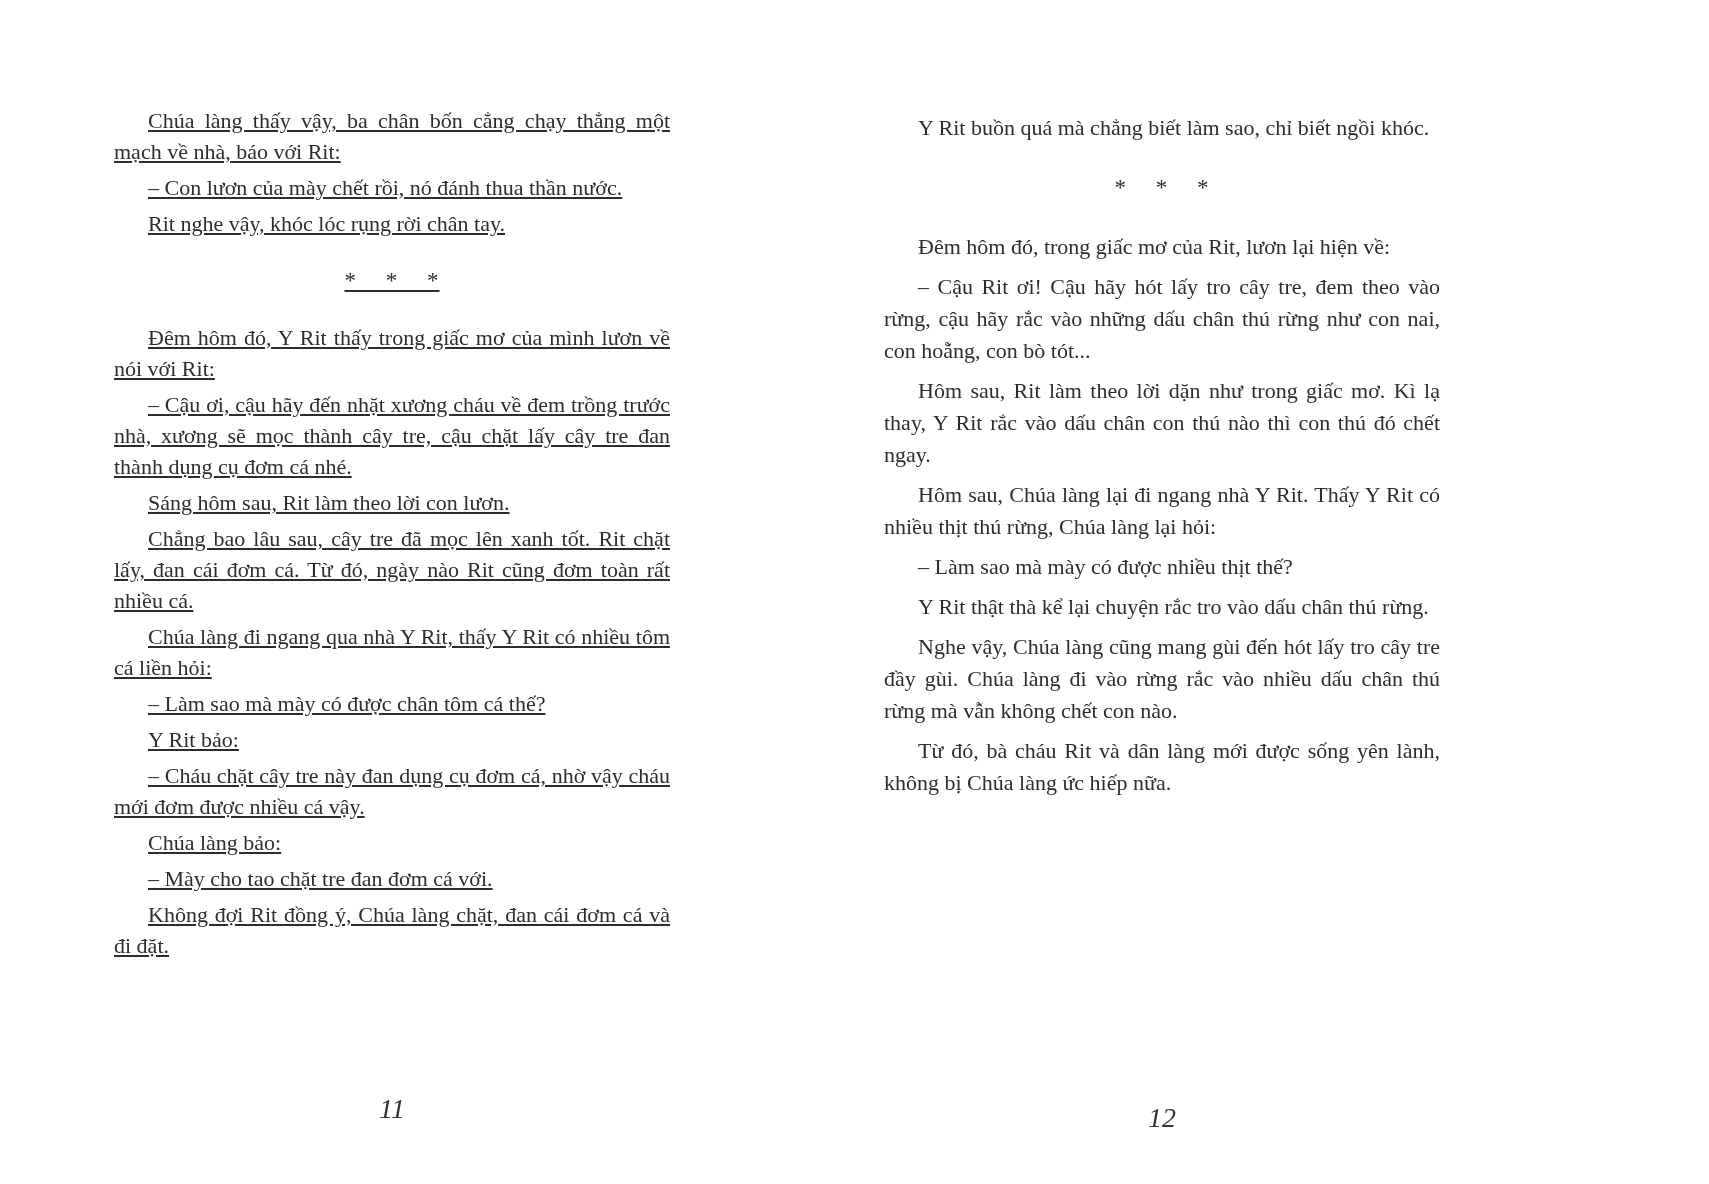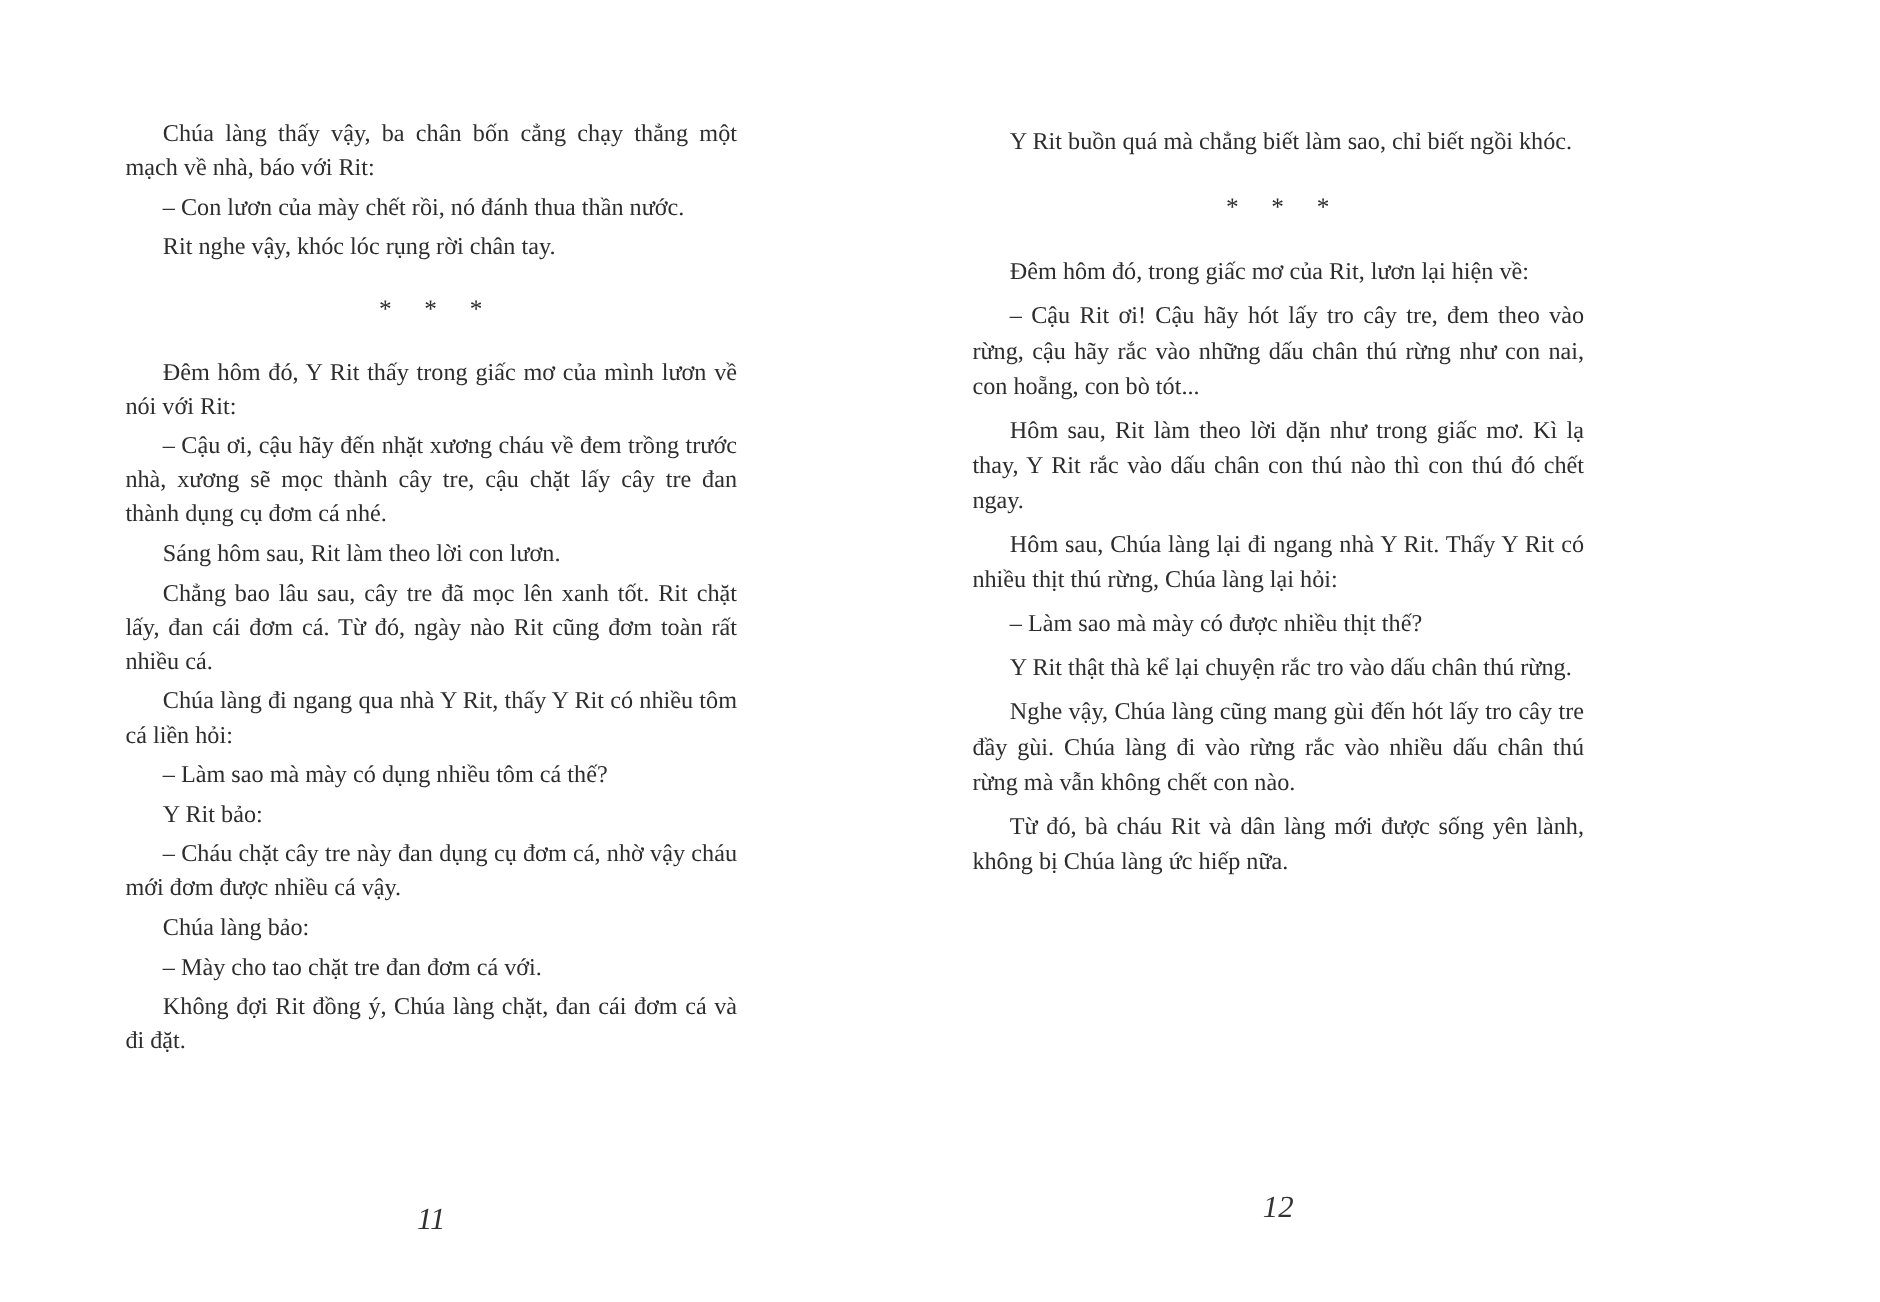--- a/index.html
+++ b/index.html
@@ -16,20 +16,21 @@
     overflow: hidden;
   }
   .page {
     position: absolute;
   }
   .page-left {
     left: 114px;
     top: 105px;
     width: 556px;
     height: 1060px;
+    text-decoration: underline;
   }
   .page-right {
     left: 884px;
     top: 112px;
     width: 556px;
     height: 1060px;
   }
   .page-text .para {
     font-size: 22px;
     text-align: justify;
@@ -51,39 +52,39 @@
   .page-number {
     position: absolute;
     left: 0;
     right: 0;
     text-align: center;
     font-style: italic;
     font-size: 28px;
     color: #333333;
   }
   .page-left .page-number  { top: 988px; }
-  .page-right .page-number { top: 970px; font-style: italic; }
+  .page-right .page-number { top: 990px; font-style: italic; }
 </style>
 </head>
 <body>
 
 <div>
 
   <div class="page page-left">
     <div class="page-text">
         <p class="para">Chúa làng thấy vậy, ba chân bốn cẳng chạy thẳng một mạch về nhà, báo với Rit:</p>
         <p class="para">– Con lươn của mày chết rồi, nó đánh thua thần nước.</p>
         <p class="para">Rit nghe vậy, khóc lóc rụng rời chân tay.</p>
         <p class="separator">* * *</p>
         <p class="para">Đêm hôm đó, Y Rit thấy trong giấc mơ của mình lươn về nói với Rit:</p>
         <p class="para">– Cậu ơi, cậu hãy đến nhặt xương cháu về đem trồng trước nhà, xương sẽ mọc thành cây tre, cậu chặt lấy cây tre đan thành dụng cụ đơm cá nhé.</p>
         <p class="para">Sáng hôm sau, Rit làm theo lời con lươn.</p>
         <p class="para">Chẳng bao lâu sau, cây tre đã mọc lên xanh tốt. Rit chặt lấy, đan cái đơm cá. Từ đó, ngày nào Rit cũng đơm toàn rất nhiều cá.</p>
         <p class="para">Chúa làng đi ngang qua nhà Y Rit, thấy Y Rit có nhiều tôm cá liền hỏi:</p>
-        <p class="para">– Làm sao mà mày có dụng nhiều tôm cá thế?</p>
+        <p class="para">– Làm sao mà mày có được chân tôm cá thế?</p>
         <p class="para">Y Rit bảo:</p>
         <p class="para">– Cháu chặt cây tre này đan dụng cụ đơm cá, nhờ vậy cháu mới đơm được nhiều cá vậy.</p>
         <p class="para">Chúa làng bảo:</p>
         <p class="para">– Mày cho tao chặt tre đan đơm cá với.</p>
         <p class="para">Không đợi Rit đồng ý, Chúa làng chặt, đan cái đơm cá và đi đặt.</p>
       </div>
     <div class="page-number">11</div>
   </div>
 
   <div class="page page-right">

